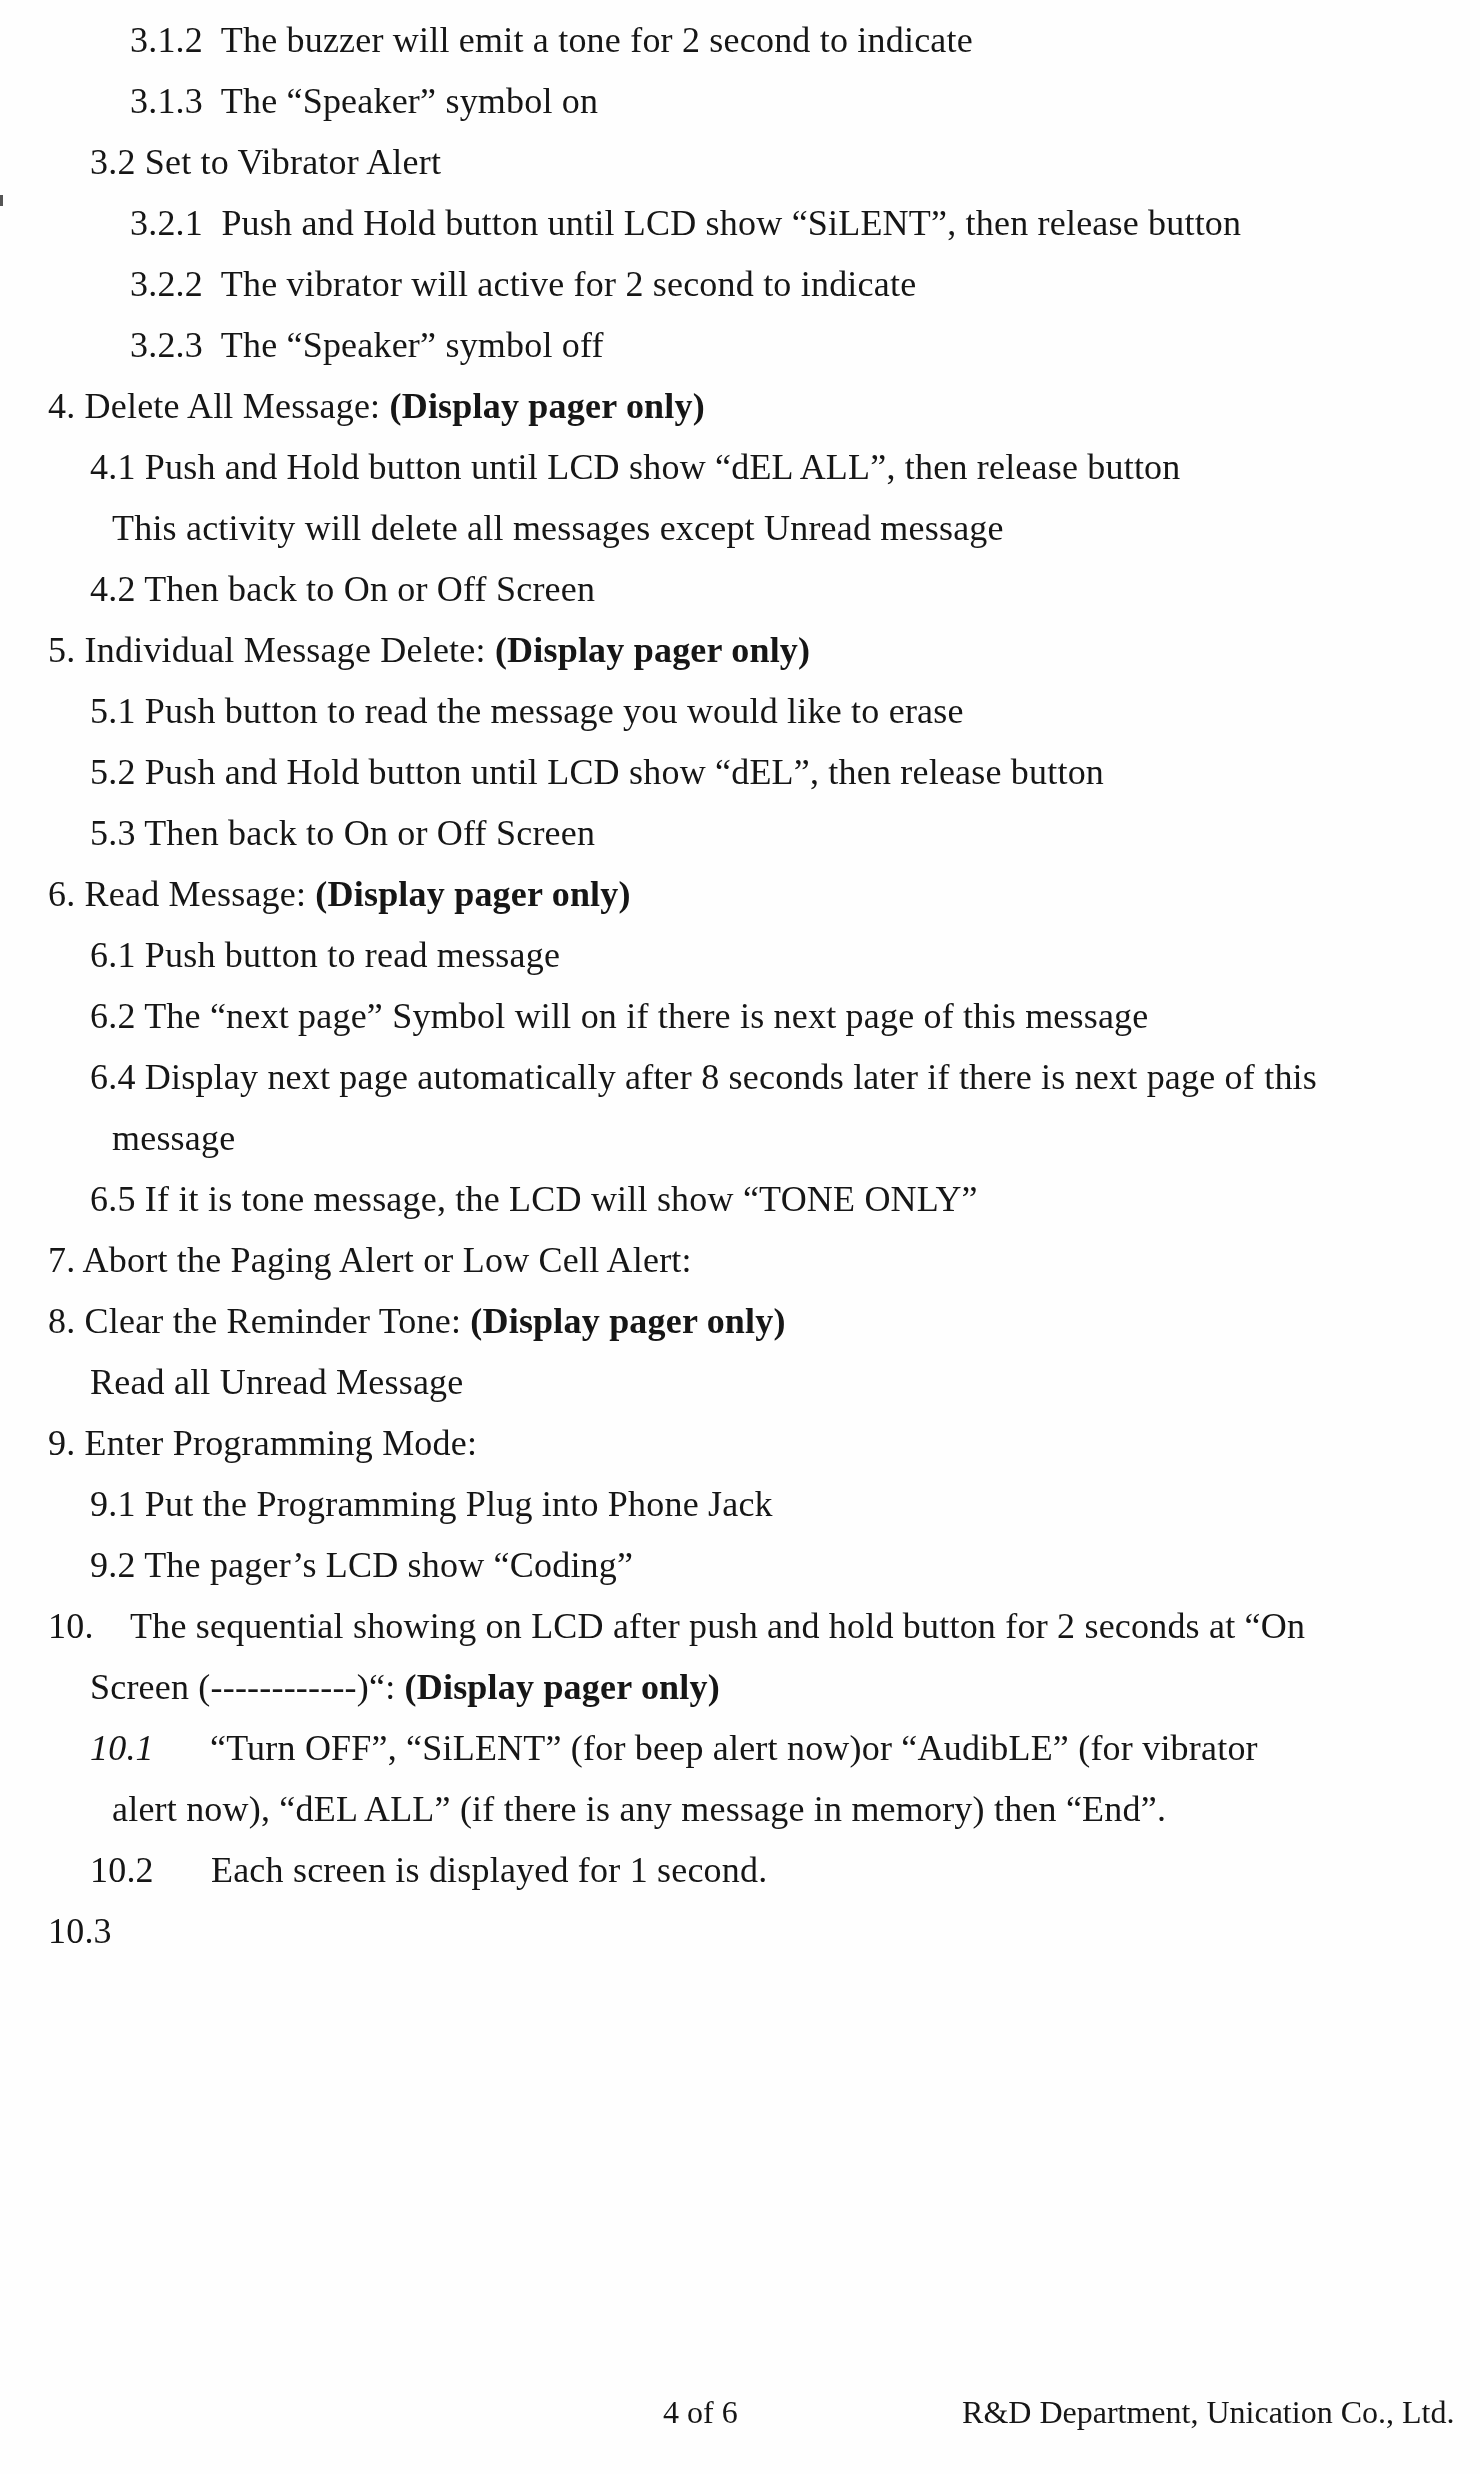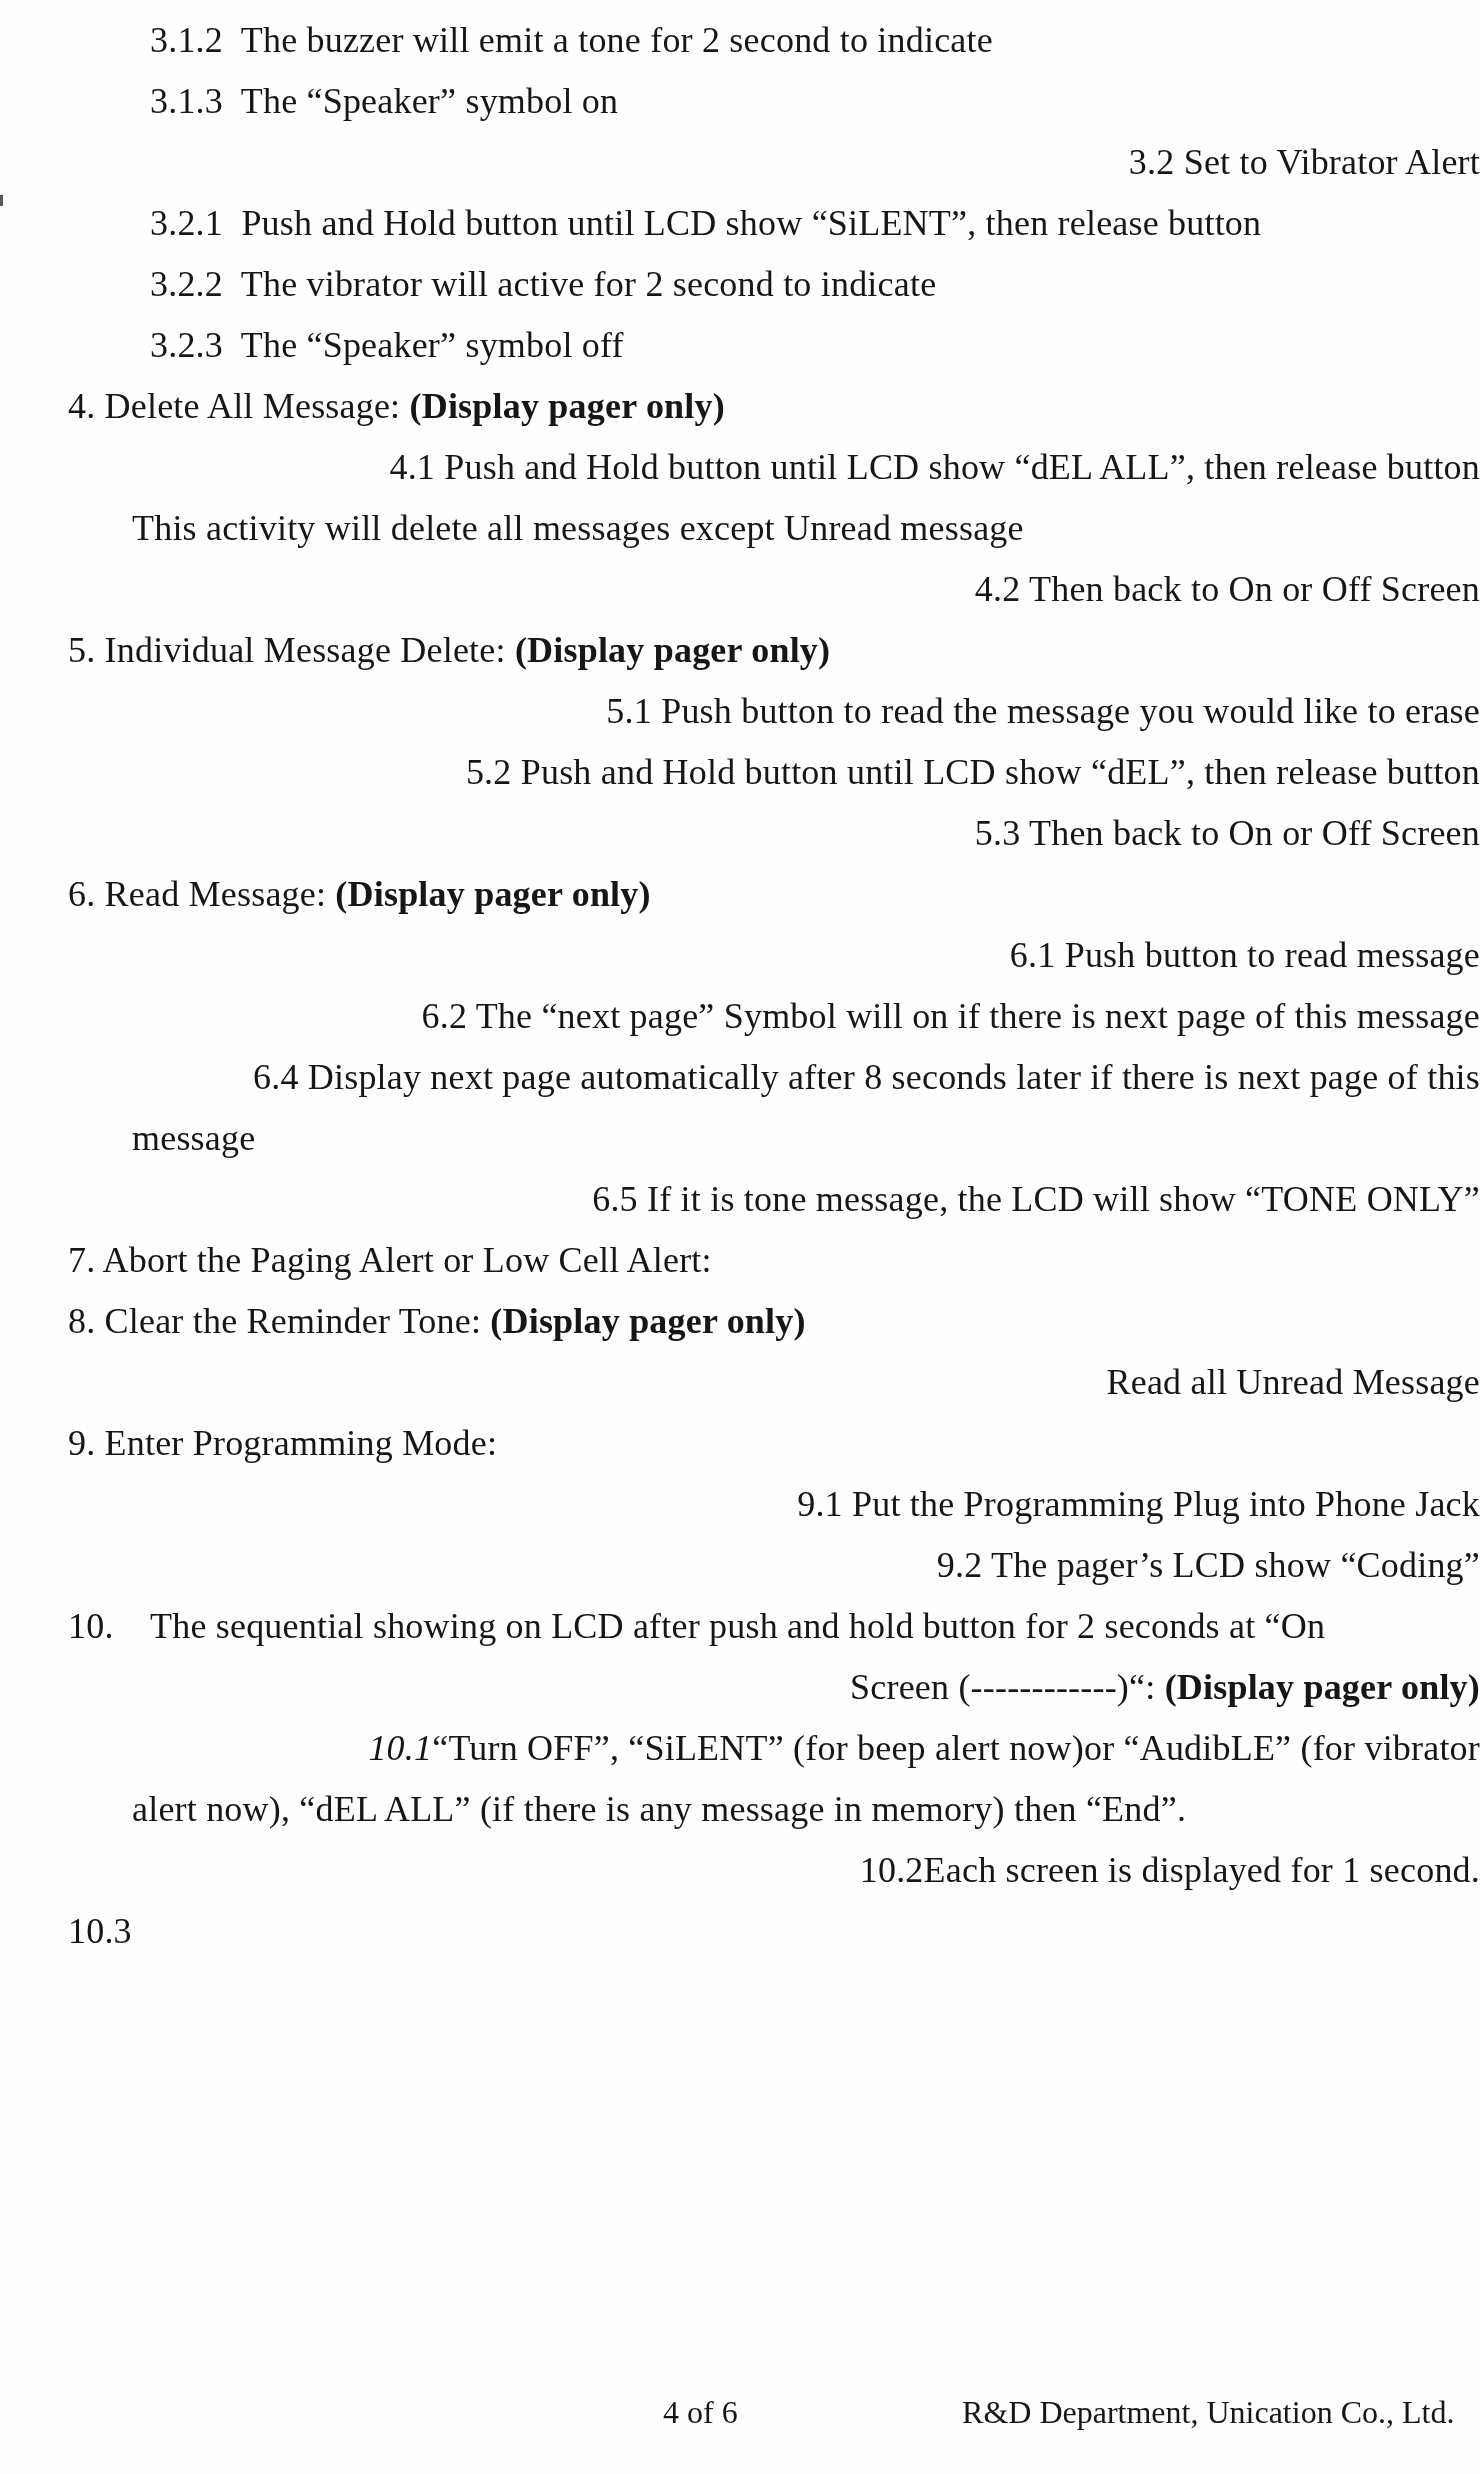--- a/index.html
+++ b/index.html
@@ -21,24 +21,23 @@
     top: 9.6px;
     left: 0;
     width: 1480px;
   }
   .line {
     height: 61px;
     line-height: 61px;
     font-size: 36px;
     white-space: pre;
     letter-spacing: 0.2px;
-    margin-left: 20px;
   }
   .ind0 { padding-left: 48px; }
-  .ind1 { padding-left: 90px; text-align: right; }
+  .ind1 { padding-left: 90px; }
   .ind2 { padding-left: 130px; }
   .ind3 { padding-left: 112px; }
   .bold { font-weight: 700; }
   .tab { display: inline-block; }
   .artifact {
     position: absolute;
     left: 0;
     top: 195px;
     width: 3.2px;
     height: 11.2px;

